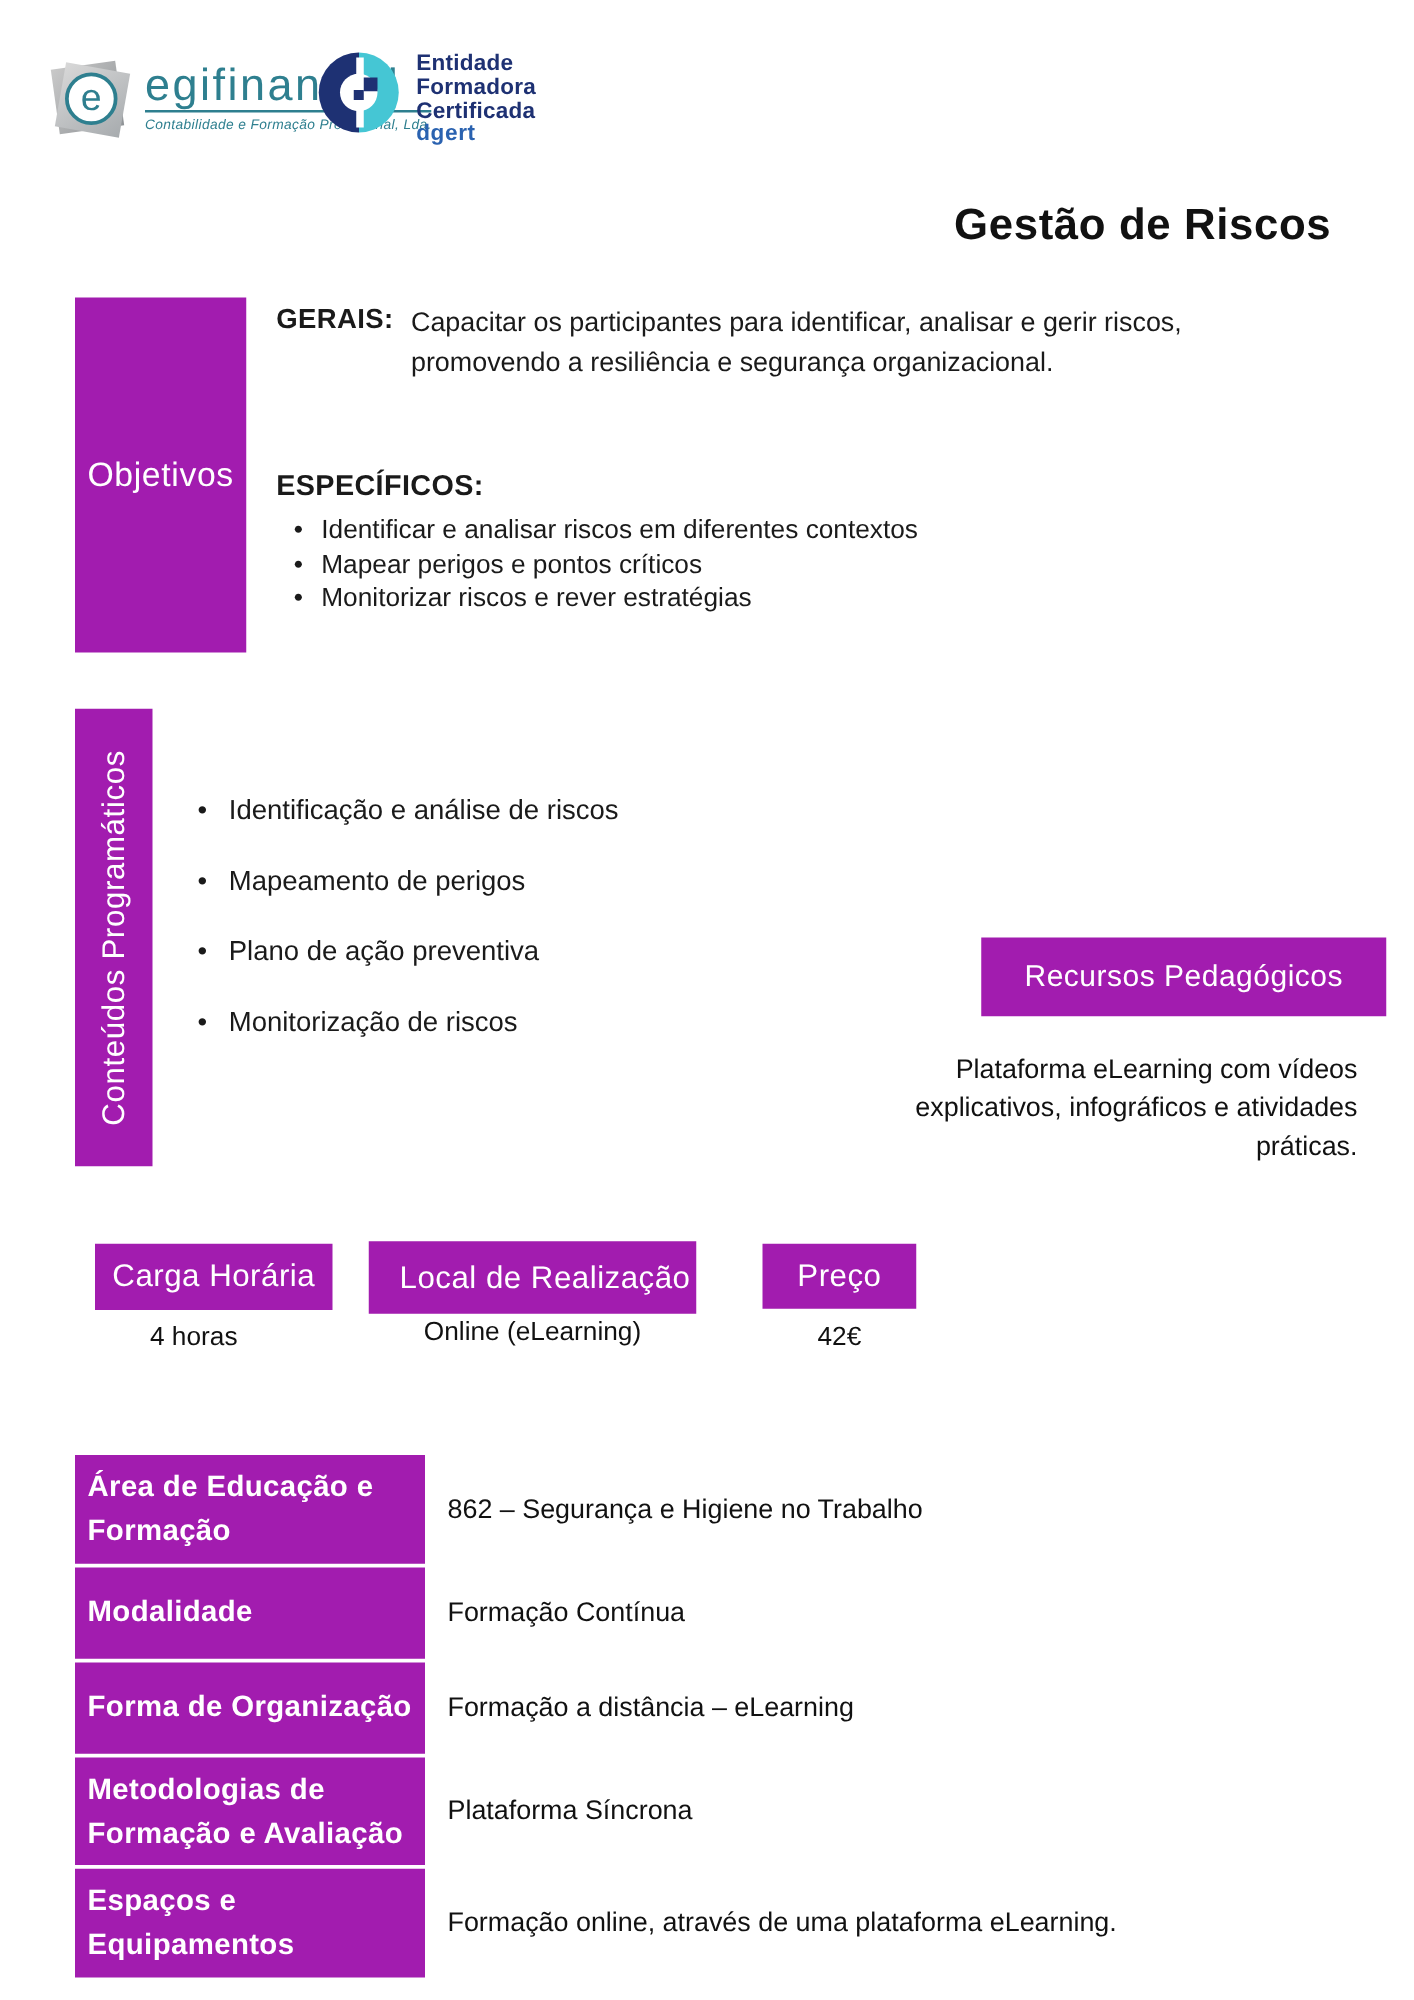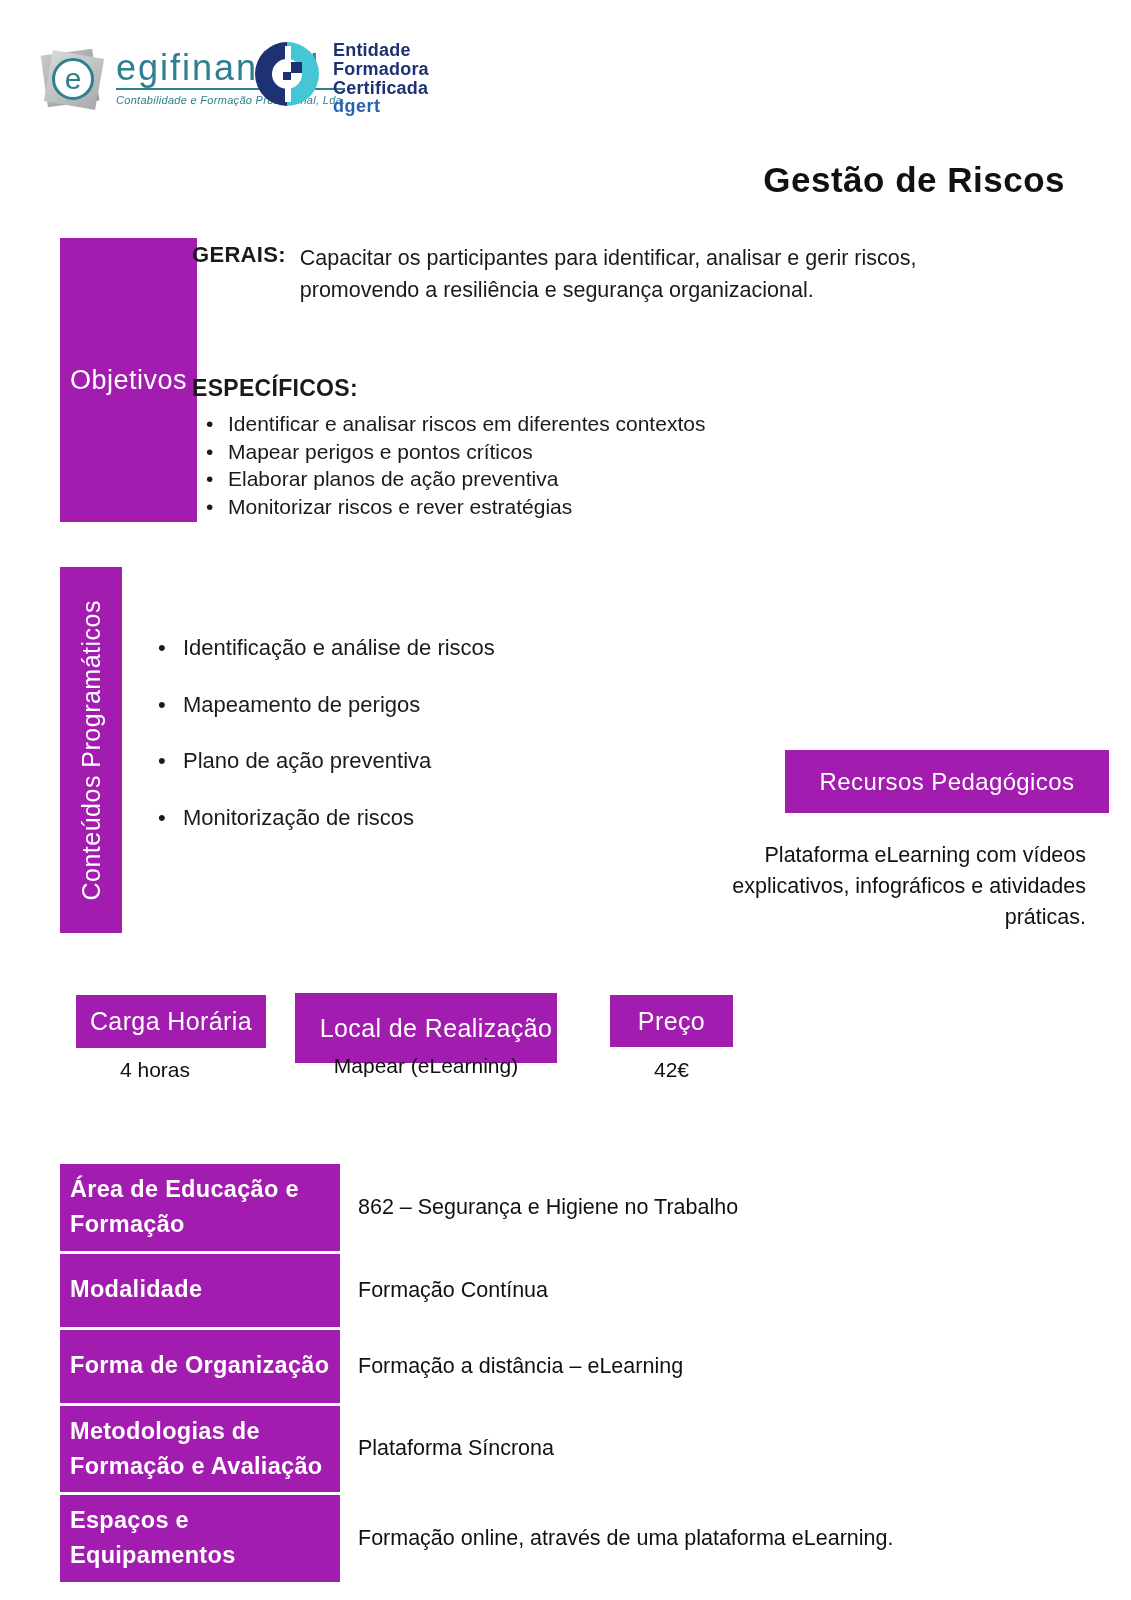--- a/index.html
+++ b/index.html
@@ -54,21 +54,21 @@
 
   
   .teal { background:#a21caf; color:#ffffff; }
 
   
   .objetivos-box {
     position:absolute; left:60px; top:238px; width:137px; height:284px;
     display:flex; align-items:center; justify-content:center;
     font-size:27px; letter-spacing:0.5px;
   }
-  .objetivos-content { position:absolute; left:192px; top:242px; width:830px; }
+  .objetivos-content { position:absolute; left:221px; top:242px; width:830px; }
   .gerais-row { display:flex; align-items:flex-start; }
   .gerais-label { font-size:22px; font-weight:700; letter-spacing:0.3px; white-space:nowrap; }
   .gerais-text { margin-left:14px; width:720px; font-size:21.5px; line-height:1.5; }
   .esp-header { position:absolute; left:0; top:133px; font-size:23px; font-weight:700; letter-spacing:0.3px; }
   .esp-list { position:absolute; left:14px; top:168px; list-style:none; }
   .esp-list li { font-size:21px; line-height:1.31; padding-left:22px; position:relative; }
   .esp-list li::before { content:"•"; position:absolute; left:0; top:0; font-size:21px; }
 
   
   .conteudos-box {
@@ -90,21 +90,21 @@
     font-size:24px; letter-spacing:0.4px; white-space:nowrap;
   }
   .recursos-text {
     position:absolute; left:718px; top:840px; width:368px;
     text-align:right; font-size:21.5px; line-height:1.45; color:#111;
   }
 
   
   .info-box { position:absolute; display:flex; align-items:center; justify-content:center; font-size:25px; letter-spacing:0.4px; white-space:nowrap; }
   .ib1 { left:76px;  top:995px; width:190px; height:53px; }
-  .ib2 { left:295px; top:993px; width:262px; height:70px;padding-left:20px; }
+  .ib2 { left:295px; top:993px; width:262px; height:58px;padding-left:20px; }
   .ib3 { left:610px; top:995px; width:123px; height:52px; }
   .info-val { position:absolute; text-align:center; font-size:21px; color:#111; }
   .iv1 { left:60px;  top:1058px; width:190px; }
   .iv2 { left:295px; top:1054px; width:262px; }
   .iv3 { left:610px; top:1058px; width:123px; }
 
   
   .details { position:absolute; left:60px; top:1164px; width:1010px; }
   .detail-row { display:flex; align-items:stretch; margin-bottom:3px; }
   .detail-label {
@@ -159,21 +159,20 @@
   </div>
   <div class="objetivos-content">
     <div class="gerais-row">
       <span class="gerais-label">GERAIS:</span>
       <span class="gerais-text">Capacitar os participantes para identificar, analisar e gerir riscos, promovendo a resiliência e segurança organizacional.</span>
     </div>
     <div class="esp-header">ESPECÍFICOS:</div>
     <ul class="esp-list">
       <li>Identificar e analisar riscos em diferentes contextos</li>
       <li>Mapear perigos e pontos críticos</li>
-      <li>Elaborar planos de ação preventiva</li>
       <li>Monitorizar riscos e rever estratégias</li>
     </ul>
   </div>
 
   <div class="conteudos-box teal">
     <span>Conteúdos Programáticos</span>
   </div>
   <ul class="conteudos-list">
     <li>Identificação e análise de riscos</li>
     <li>Mapeamento de perigos</li>
@@ -187,21 +186,21 @@
   <div class="recursos-text">Plataforma eLearning com vídeos explicativos, infográficos e atividades práticas.</div>
 
   <div class="info-box ib1 teal">
     <span>Carga Horária</span>
   </div>
   <div class="info-val iv1">4 horas</div>
 
   <div class="info-box ib2 teal">
     <span>Local de Realização</span>
   </div>
-  <div class="info-val iv2">Mapear (eLearning)</div>
+  <div class="info-val iv2">Online (eLearning)</div>
 
   <div class="info-box ib3 teal">
     <span>Preço</span>
   </div>
   <div class="info-val iv3">42€</div>
 
   <div class="details">
     <div class="detail-row">
       <div class="detail-label teal">Área de Educação e Formação</div>
       <div class="detail-value">862 – Segurança e Higiene no Trabalho</div>

